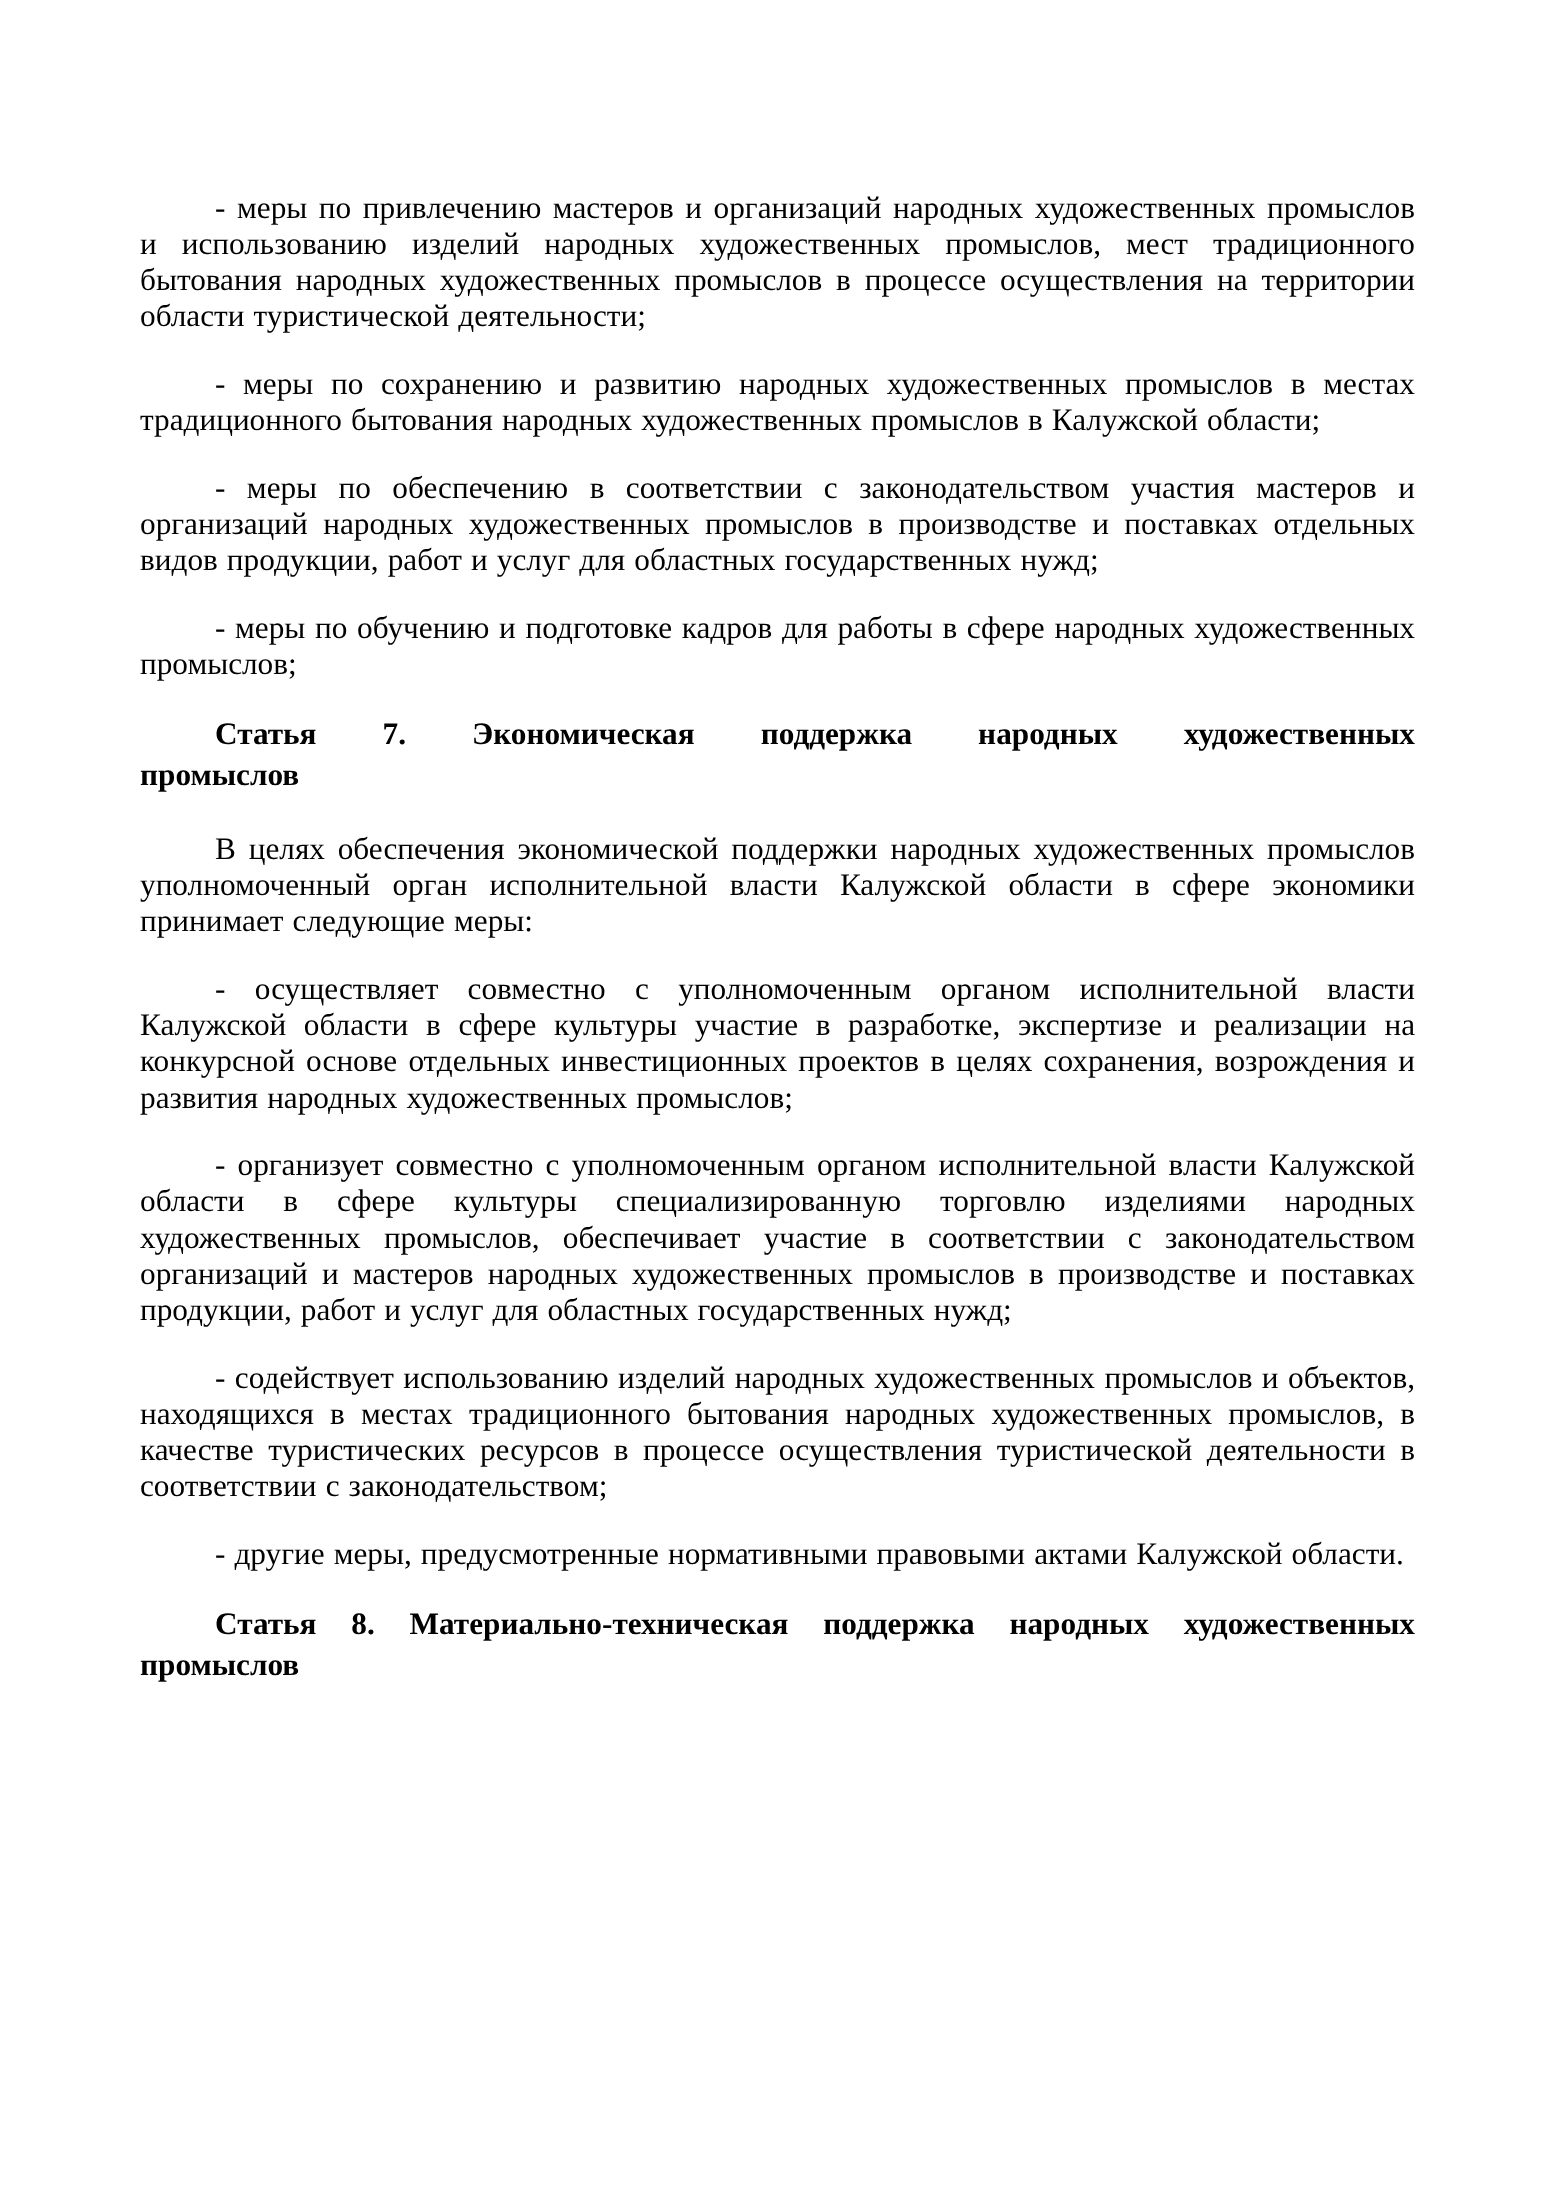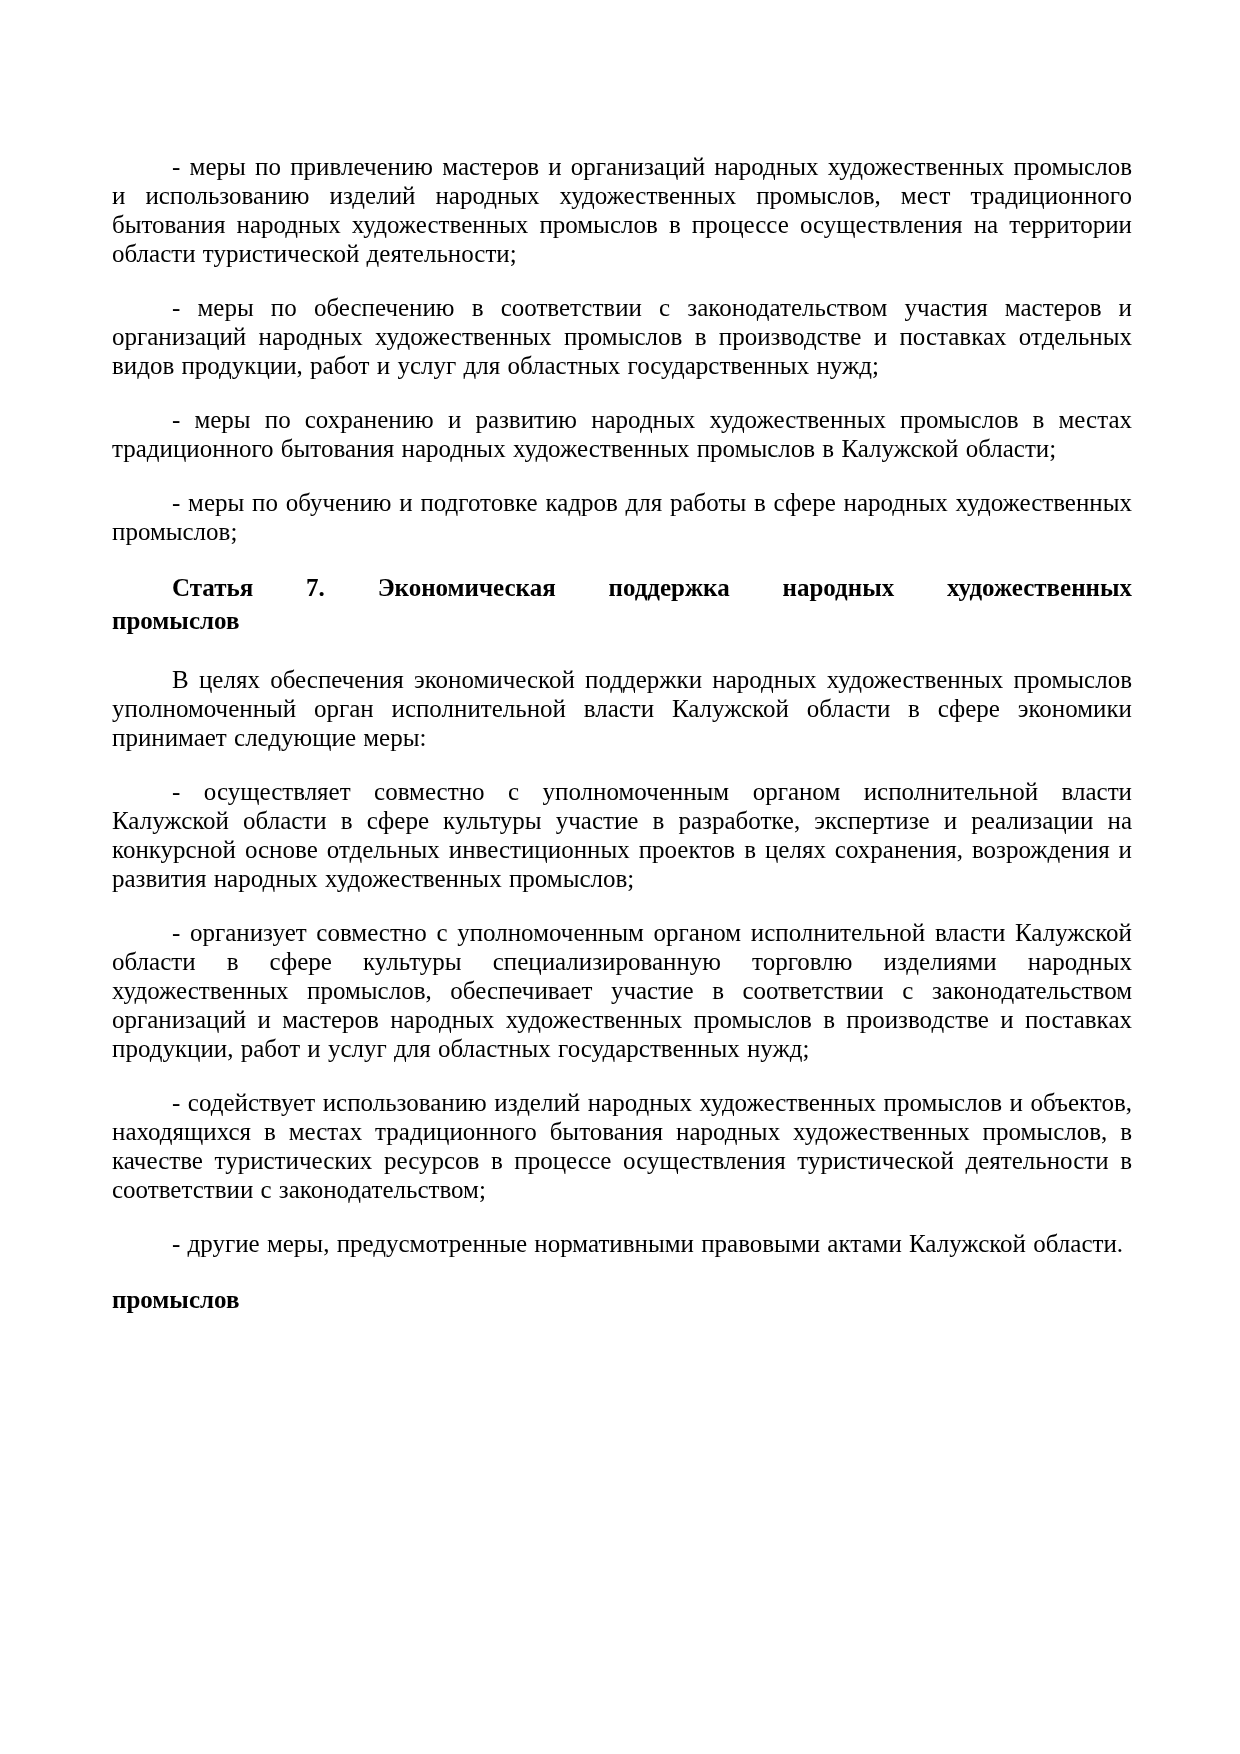--- a/index.html
+++ b/index.html
@@ -49,31 +49,32 @@
     text-indent: 0;
     text-align: right;
     text-align-last: left;
   }
 </style>
 </head>
 <body>
 
 <div class="page">
   <p class="body-para">- меры по привлечению мастеров и организаций народных художественных промыслов и использованию изделий народных художественных промыслов, мест традиционного бытования народных художественных промыслов в процессе осуществления на территории области туристической деятельности;</p>
+  <p class="body-para">- меры по сохранению и развитию народных художественных промыслов в местах традиционного бытования народных художественных промыслов в Калужской области;</p>
   <p class="body-para">- меры по обеспечению в соответствии с законодательством участия мастеров и организаций народных художественных промыслов в производстве и поставках отдельных видов продукции, работ и услуг для областных государственных нужд;</p>
-  <p class="body-para">- меры по сохранению и развитию народных художественных промыслов в местах традиционного бытования народных художественных промыслов в Калужской области;</p>
   <p class="body-para">- меры по обучению и подготовке кадров для работы в сфере народных художественных промыслов;</p>
 
   <h2 class="heading">
       <span class="hl1">Статья 7. Экономическая поддержка народных художественных</span>
       <span class="hl2">промыслов</span>
     </h2>
 
   <p class="body-para">В целях обеспечения экономической поддержки народных художественных промыслов уполномоченный орган исполнительной власти Калужской области в сфере экономики принимает следующие меры:</p>
   <p class="body-para">- осуществляет совместно с уполномоченным органом исполнительной власти Калужской области в сфере культуры участие в разработке, экспертизе и реализации на конкурсной основе отдельных инвестиционных проектов в целях сохранения, возрождения и развития народных художественных промыслов;</p>
   <p class="body-para">- организует совместно с уполномоченным органом исполнительной власти Калужской области в сфере культуры специализированную торговлю изделиями народных художественных промыслов, обеспечивает участие в соответствии с законодательством организаций и мастеров народных художественных промыслов в производстве и поставках продукции, работ и услуг для областных государственных нужд;</p>
   <p class="body-para">- содействует использованию изделий народных художественных промыслов и объектов, находящихся в местах традиционного бытования народных художественных промыслов, в качестве туристических ресурсов в процессе осуществления туристической деятельности в соответствии с законодательством;</p>
   <p class="body-para">- другие меры, предусмотренные нормативными правовыми актами Калужской области.</p>
 
   <h2 class="heading">
+      <span class="hl1">Статья 8. Материально-техническая поддержка народных художественных</span>
       <span class="hl2">промыслов</span>
     </h2>
 </div>
 
 </body></html>

